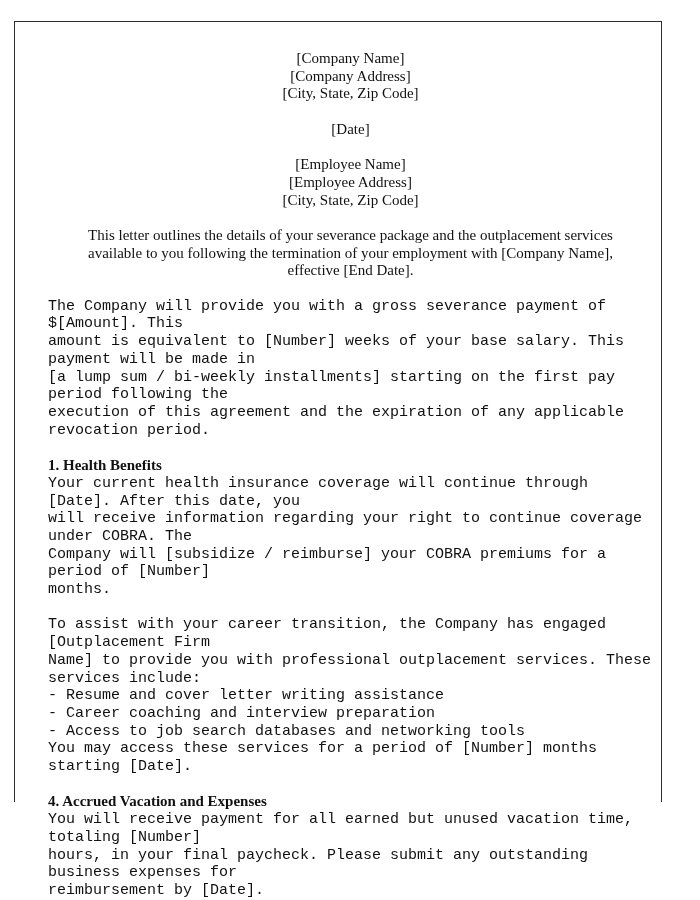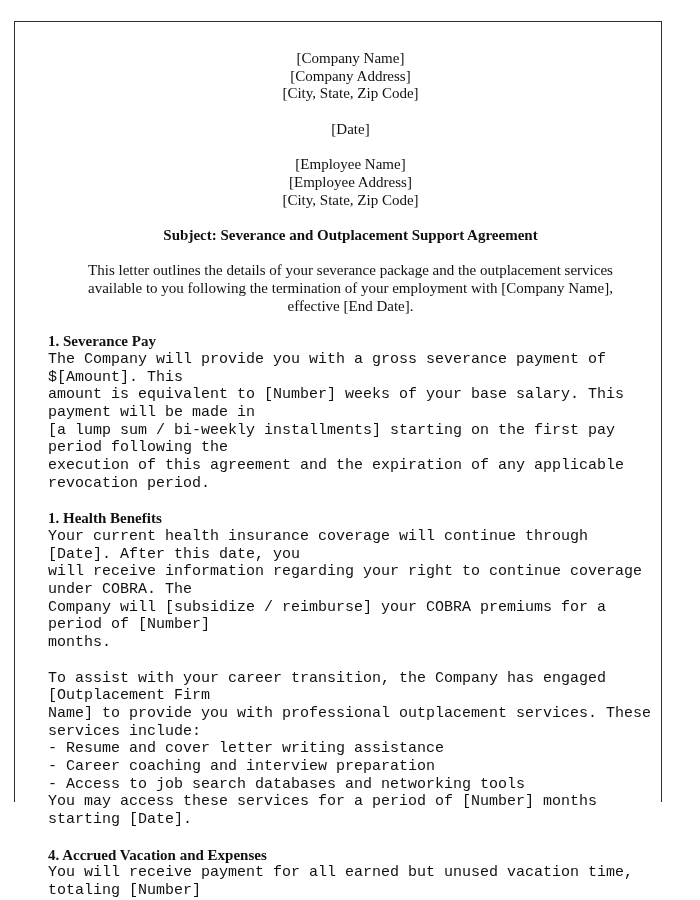--- a/index.html
+++ b/index.html
@@ -65,29 +65,27 @@
     <p class="para">[Company Name]
 [Company Address]
 [City, State, Zip Code]</p>
 
     <p class="para">[Date]</p>
 
     <p class="para">[Employee Name]
 [Employee Address]
 [City, State, Zip Code]</p>
 
-    <p class="para bold">Subject: Severance and Outplacement Support Agreement</p>
 
 
     <p class="para">This letter outlines the details of your severance package and the outplacement services
 available to you following the termination of your employment with [Company Name],
 effective [End Date].</p>
 
     <div class="section">
-      <p class="section-heading">1. Severance Pay</p>
       <p class="section-body">The Company will provide you with a gross severance payment of $[Amount]. This
 amount is equivalent to [Number] weeks of your base salary. This payment will be made in
 [a lump sum / bi-weekly installments] starting on the first pay period following the
 execution of this agreement and the expiration of any applicable revocation period.</p>
     </div>
 
     <div class="section">
       <p class="section-heading">1. Health Benefits</p>
       <p class="section-body">Your current health insurance coverage will continue through [Date]. After this date, you
 will receive information regarding your right to continue coverage under COBRA. The

